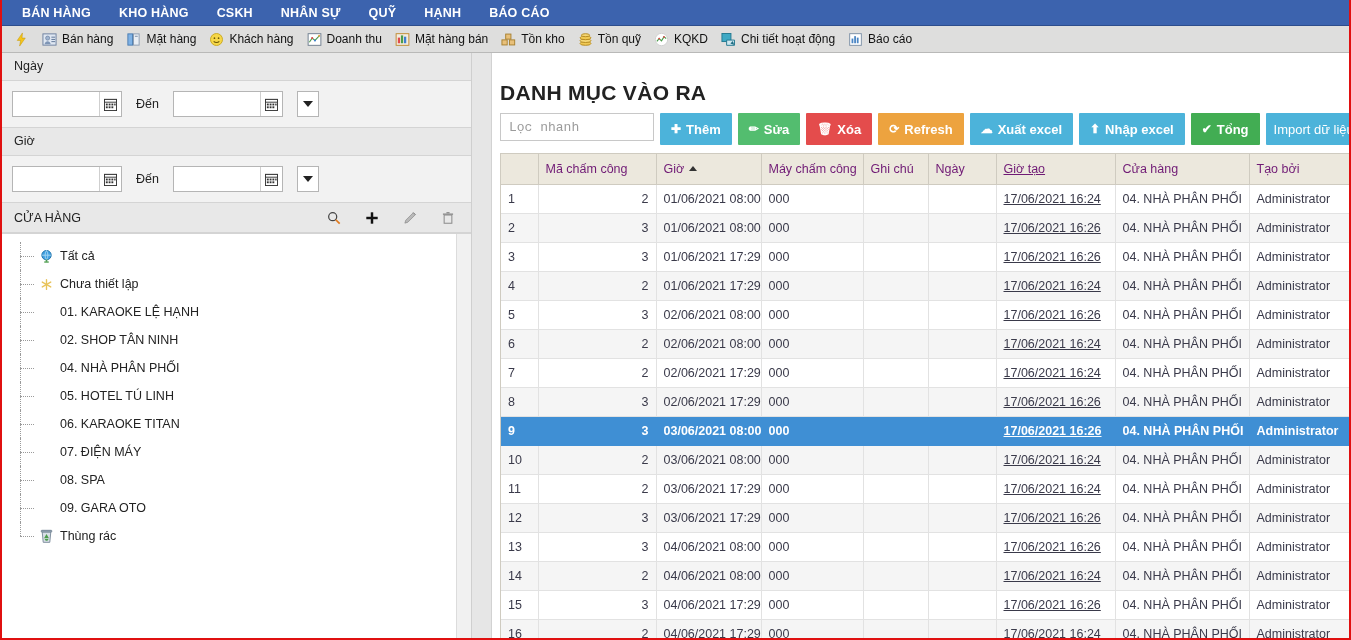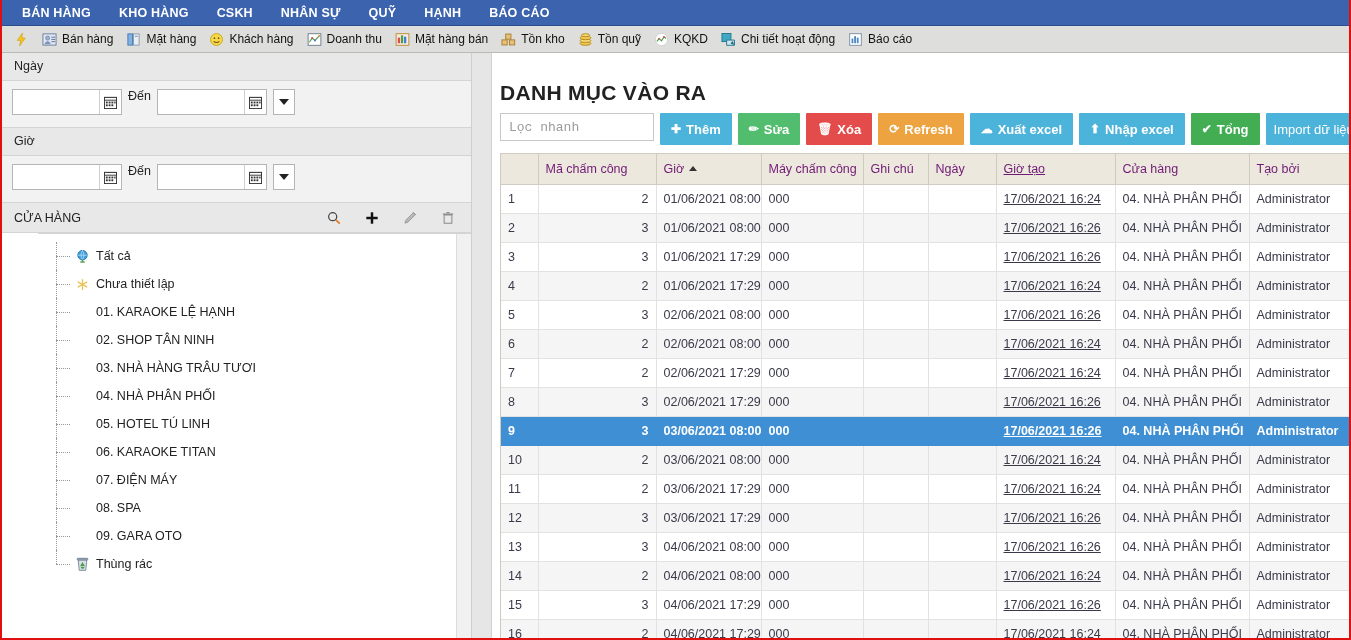--- a/index.html
+++ b/index.html
@@ -101,24 +101,24 @@
     border-bottom: 1px solid #d4d4d4;
     font-size: 12.5px;
     color: #222;
     padding: 6px 10px 6px 12px;
     height: 28px;
   }
   .grp-row {
     background: #f2f2f2;
     border-bottom: 1px solid #d4d4d4;
     display: flex;
-    align-items: flex-start;
+    align-items: center;
     padding: 8px 10px 8px 10px;
     height: 47px;
-    gap: 0px;
+    gap: 8px;
   }
   .dtbox {
     display: flex;
     align-items: stretch;
     height: 26px;
     border: 1px solid #b5b5b5;
     background: #fff;
     width: 110px;
   }
   .dtbox input {
@@ -172,21 +172,20 @@
 
   
   .treewrap {
     flex: 1 1 auto;
     min-height: 0;
     background: #fff;
     border-top: 1px solid #d4d4d4;
     position: relative;
     overflow: hidden;
     display: flex;
-    margin-left: 36px;
   }
   .tree {
     flex: 1 1 auto;
     padding: 8px 0 0 12px;
     overflow: hidden;
   }
   .tnode {
     display: flex;
     align-items: center;
     height: 28px;
@@ -606,24 +605,20 @@
             <div class="tnode">
               <span class="ico"></span>
               <span>01. KARAOKE LỆ HẠNH</span>
             </div>
             <div class="tnode">
               <span class="ico"></span>
               <span>02. SHOP TÂN NINH</span>
             </div>
             <div class="tnode">
               <span class="ico"></span>
-              <span>03. NHÀ HÀNG TRÂU TƯƠI</span>
-            </div>
-            <div class="tnode">
-              <span class="ico"></span>
               <span>04. NHÀ PHÂN PHỐI</span>
             </div>
             <div class="tnode">
               <span class="ico"></span>
               <span>05. HOTEL TÚ LINH</span>
             </div>
             <div class="tnode">
               <span class="ico"></span>
               <span>06. KARAOKE TITAN</span>
             </div>

